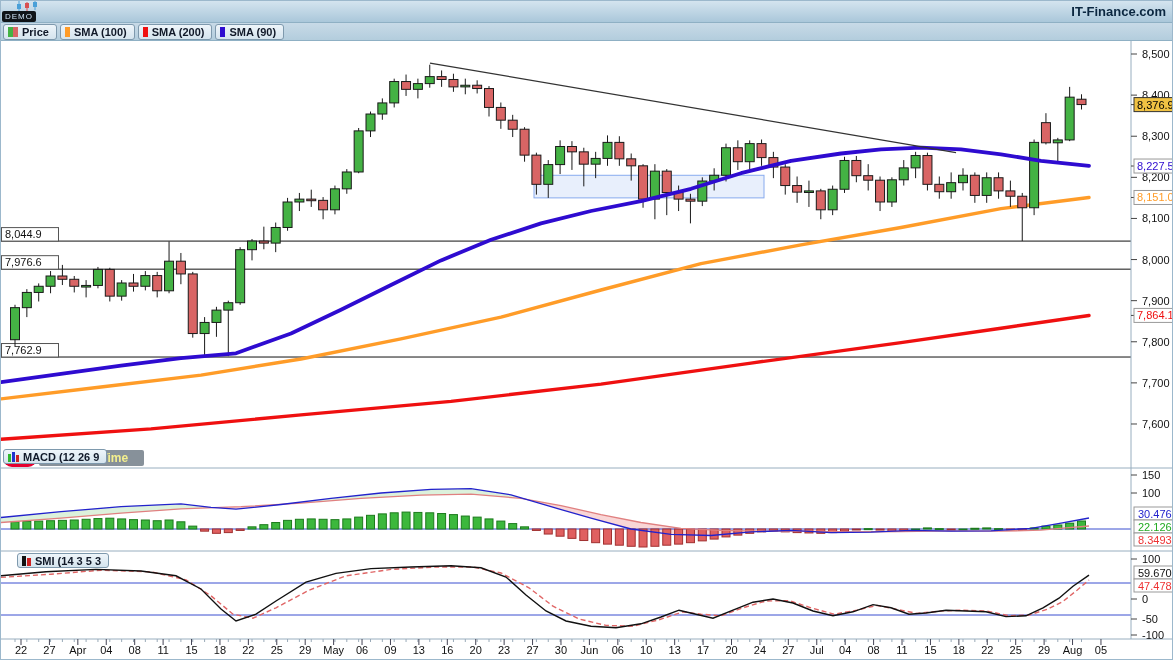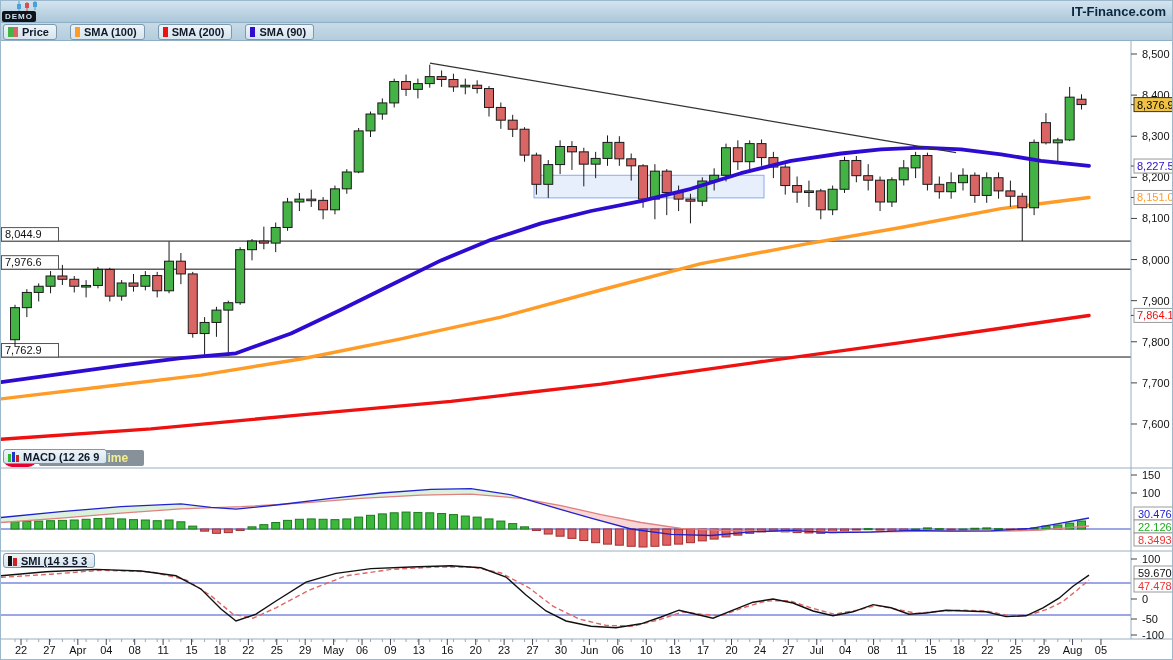--- a/index.html
+++ b/index.html
@@ -3,25 +3,25 @@
 <meta charset="utf-8">
 <style>
   html,body{margin:0;padding:0;background:#8fb0c4;}
   *{box-sizing:border-box;}
   .frame{position:relative;width:1173px;height:660px;background:#fff;border:1px solid #9cb8cc;
          font-family:"Liberation Sans",sans-serif;overflow:hidden;}
   .header{position:relative;height:22px;background:linear-gradient(#d4e4ef,#aac7da);
           border-bottom:1px solid #8fb0c4;}
   .minicandles{position:absolute;left:14px;top:0;}
   .demo{position:absolute;left:1px;top:10px;background:#101418;color:#cfe2f4;font-size:8px;
-        font-weight:bold;padding:1px 3px;border-radius:2px;letter-spacing:1px;}
+        font-weight:normal;padding:1px 3px;border-radius:2px;letter-spacing:1px;}
   .title{position:absolute;left:88px;top:3px;font-size:13px;font-weight:bold;color:#0b2740;}
   .brand{position:absolute;right:6px;top:3px;font-size:13px;font-weight:bold;color:#0b2740;}
   .legendbar{height:18px;background:linear-gradient(#c8dae7,#b3cddd);border-bottom:1px solid #8fb0c4;
-             display:flex;align-items:center;padding-left:2px;gap:13px;}
+             display:flex;align-items:center;padding-left:2px;gap:3px;}
   .lbtn{display:inline-flex;align-items:center;gap:4px;height:16px;padding:0 7px 0 4px;
         background:linear-gradient(#eef5fa,#d5e4ee);border:1px solid #7e99ad;border-radius:3px;
         font-size:11px;font-weight:bold;color:#101828;cursor:default;}
   .sw{display:inline-flex;height:10px;}
   .sw i{display:inline-block;width:5px;height:10px;}
   .chartwrap{position:relative;width:1173px;height:618px;background:#fff;}
   svg{display:block;}
   .overlaybtn{position:absolute;display:inline-flex;align-items:center;gap:4px;height:15px;
         padding:0 7px 0 4px;background:linear-gradient(#eef5fa,#d5e4ee);border:1px solid #7e99ad;
         border-radius:3px;font-size:11px;font-weight:bold;color:#101828;}
@@ -631,21 +631,21 @@
 
     <span class="overlaybtn" style="left:2px;top:408px;">
       <svg width="11" height="10">
         <rect x="0" y="2" width="3" height="8" fill="#2eb82e"></rect>
           <rect x="4" y="0" width="3" height="10" fill="#2233cc"></rect>
           <rect x="8" y="3" width="3" height="7" fill="#cc2222"></rect>
       </svg>
       <span>MACD (12 26 9</span>
     </span>
 
-    <span class="overlaybtn" style="left:2px;top:512px;text-decoration:underline;">
+    <span class="overlaybtn" style="left:16px;top:512px;">
       <svg width="9" height="10">
         <rect x="0" y="0" width="4" height="10" fill="#111"></rect>
           <rect x="5" y="2" width="4" height="8" fill="#cc2222"></rect>
       </svg>
       <span>SMI (14 3 5 3</span>
     </span>
   </div>
 </div>
 
 </body></html>

